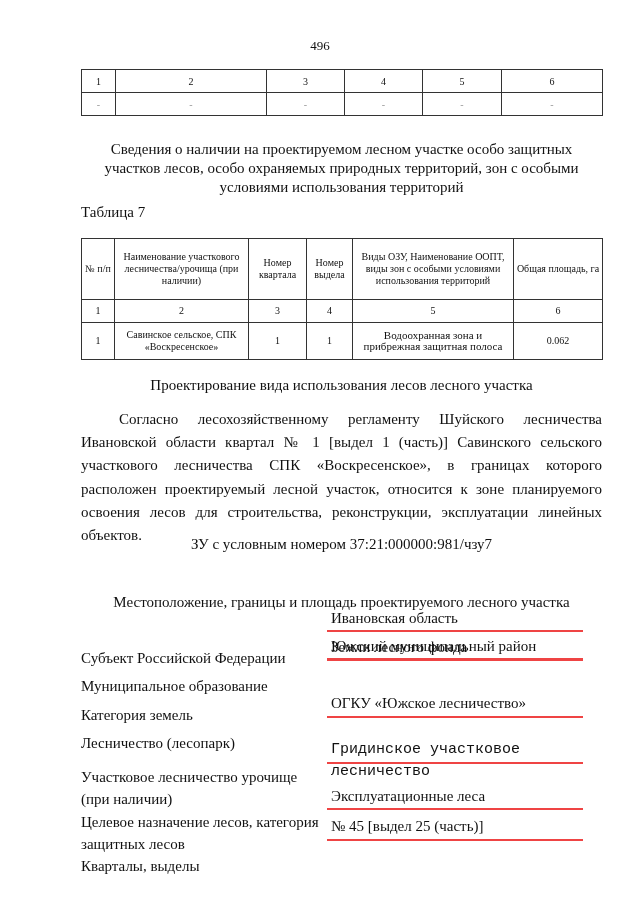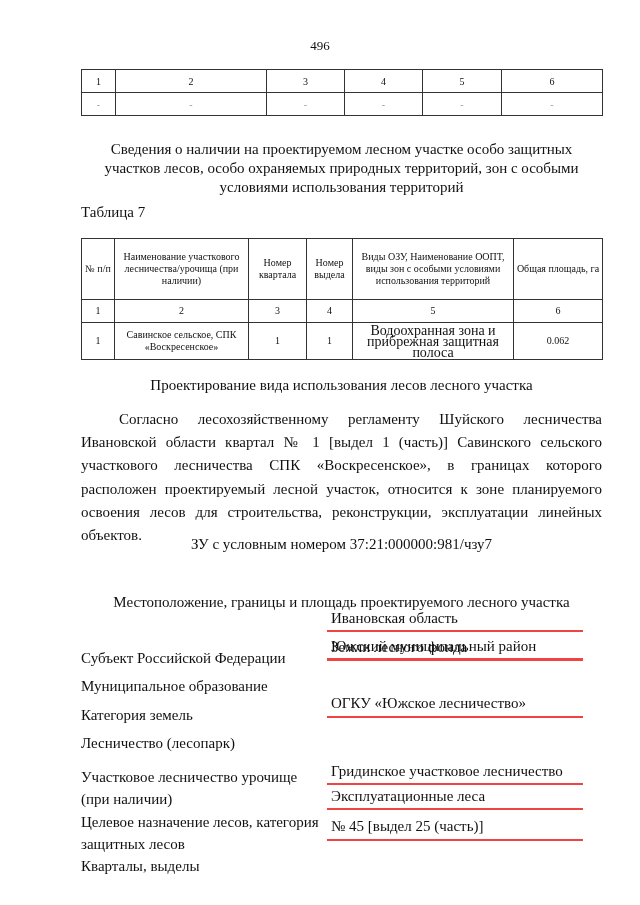--- a/index.html
+++ b/index.html
@@ -18,21 +18,21 @@
   #t6 .dash { color: #999; }
 
   .heading { left: 81px; width: 521px; text-align: center; font-size: 15px; line-height: 19px; }
   #heading1 { top: 140px; }
   #table7-caption { top: 204px; left: 81px; font-size: 15px; }
 
   #t7 { top: 238px; font-size: 10px; line-height: 12px; }
   #t7 .hdr td { height: 60px; }
   #t7 .num td { height: 22px; }
   #t7 .data td { height: 36px; }
-  #t7 .small { font-size: 14px; line-height: 11px; margin-left: 24px; }
+  #t7 .small { font-size: 11px; line-height: 11px; margin-left: 24px; }
 
   #heading2 { top: 376px; }
   .paragraph {
     top: 408px; left: 81px; width: 521px; font-size: 15px; line-height: 23.2px;
     text-align: justify; text-indent: 38px;
   }
   #heading3 { top: 535px; }
   #heading4 { top: 593px; }
 
   .field-label { left: 81px; width: 240px; font-size: 15px; line-height: 22px; margin-top: 40px; }
@@ -125,19 +125,19 @@
 <div class="abs field-label" style="top:635px;">Муниципальное образование</div>
 <div class="abs field-value" style="top:635px;height:25px;">Южский муниципальный район</div>
 
 <div class="abs field-label" style="top:664px;">Категория земель</div>
 <div class="abs field-value" style="top:636px;height:25px;">Земли лесного фонда</div>
 
 <div class="abs field-label" style="top:692px;">Лесничество (лесопарк)</div>
 <div class="abs field-value" style="top:692px;height:26px;">ОГКУ «Южское лесничество»</div>
 
 <div class="abs field-label" style="top:726px;font-family:Liberation Serif, serif;">Участковое лесничество урочище (при наличии)</div>
-<div class="abs field-value" style="top:760px;height:25px;">Гридинское участковое лесничество</div>
+<div class="abs field-value" style="top:739px;height:25px;font-family:Liberation Mono, monospace;">Гридинское участковое лесничество</div>
 
 <div class="abs field-label" style="top:771px;width:250px;">Целевое назначение лесов, категория защитных лесов</div>
 <div class="abs field-value" style="top:785px;height:25px;">Эксплуатационные леса</div>
 
 <div class="abs field-label" style="top:815px;">Кварталы, выделы</div>
 <div class="abs field-value" style="top:815px;height:26px;">№ 45 [выдел 25 (часть)]</div>
 
 </body></html>

